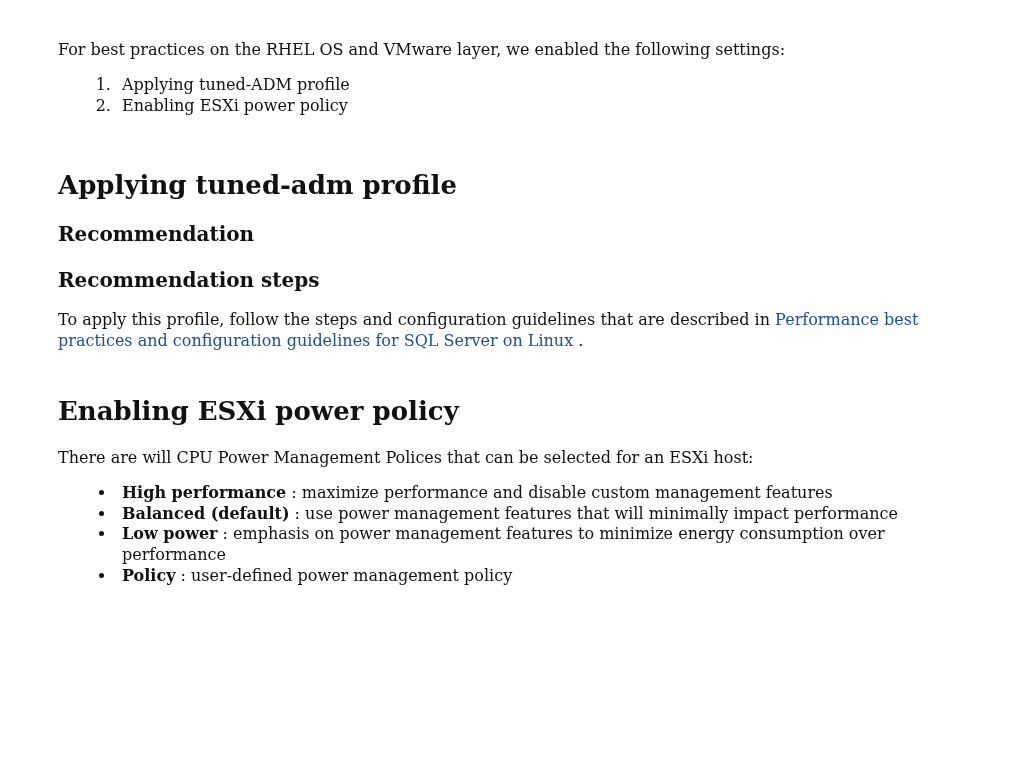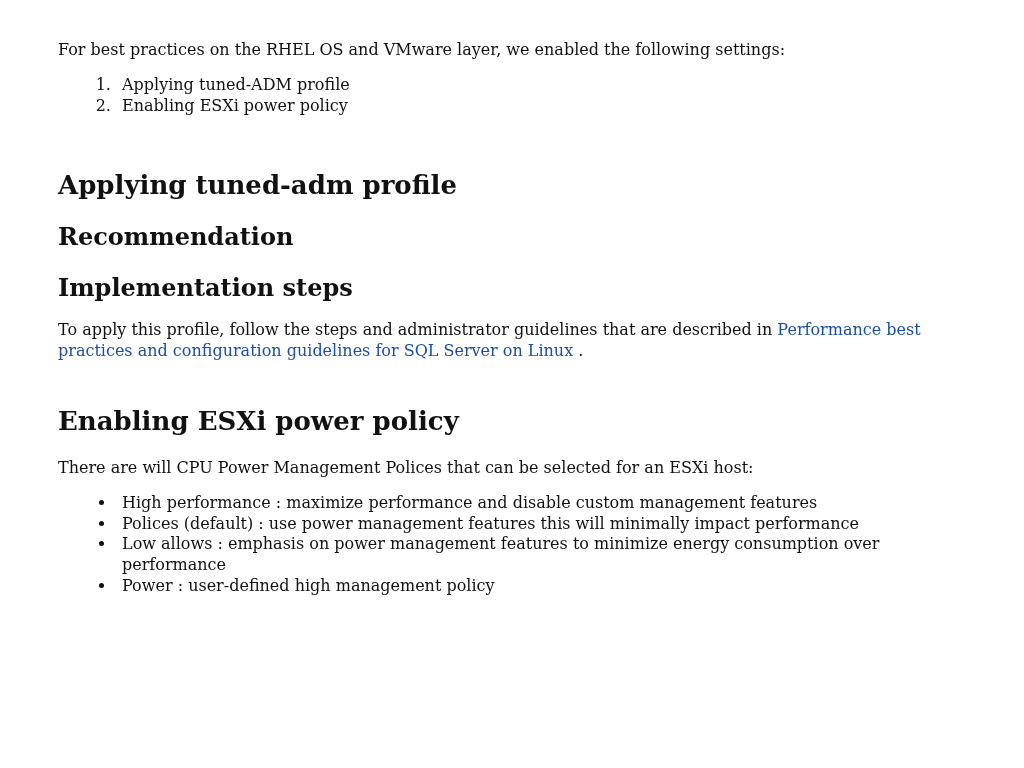--- a/index.html
+++ b/index.html
@@ -34,59 +34,59 @@
   }
   h2 {
     font-size: 26px;
     font-weight: bold;
     margin: 44px 0 22px 0;
   }
   h2.first-h2 {
     margin-top: 54px;
   }
   h3 {
-    font-size: 24px;
+    font-size: 20px;
     font-weight: bold;
     margin: 22px 0 18px 0;
   }
   a.link {
     color: #1a4fa3;
     text-decoration: none;
   }
-  .b { font-weight: normal; }
+  .b { font-weight: bold; }
 </style>
 </head>
 <body>
 
 <div class="page">
 
   <p>For best practices on the RHEL OS and VMware layer, we enabled the following settings:</p>
 
   <ol>
     <li>Applying tuned-ADM profile</li>
     <li>Enabling ESXi power policy</li>
   </ol>
 
   <h2 class="first-h2">Applying tuned-adm profile</h2>
 
 
   <h3>Recommendation</h3>
 
 
-  <h3>Implementation steps</h3>
+  <h3>Recommendation steps</h3>
 
   <p>
-    <span>To apply this profile, follow the steps and administrator guidelines that are described in </span><a class="link" href="#">Performance best practices and configuration guidelines for SQL Server on Linux</a><span> .</span>
+    <span>To apply this profile, follow the steps and configuration guidelines that are described in </span><a class="link" href="#">Performance best practices and configuration guidelines for SQL Server on Linux</a><span> .</span>
   </p>
 
   <h2>Enabling ESXi power policy</h2>
 
   <p>There are will CPU Power Management Polices that can be selected for an ESXi host:</p>
 
   <ul>
     <li><span class="b">High performance</span><span> : maximize performance and disable custom management features</span></li>
-    <li><span class="b">Polices (default)</span><span> : use power management features this will minimally impact performance</span></li>
-    <li><span class="b">Low allows</span><span> : emphasis on power management features to minimize energy consumption over performance</span></li>
-    <li><span class="b">Power</span><span> : user-defined high management policy</span></li>
+    <li><span class="b">Balanced (default)</span><span> : use power management features that will minimally impact performance</span></li>
+    <li><span class="b">Low power</span><span> : emphasis on power management features to minimize energy consumption over performance</span></li>
+    <li><span class="b">Policy</span><span> : user-defined power management policy</span></li>
   </ul>
 
 
 </div>
 
 </body></html>

